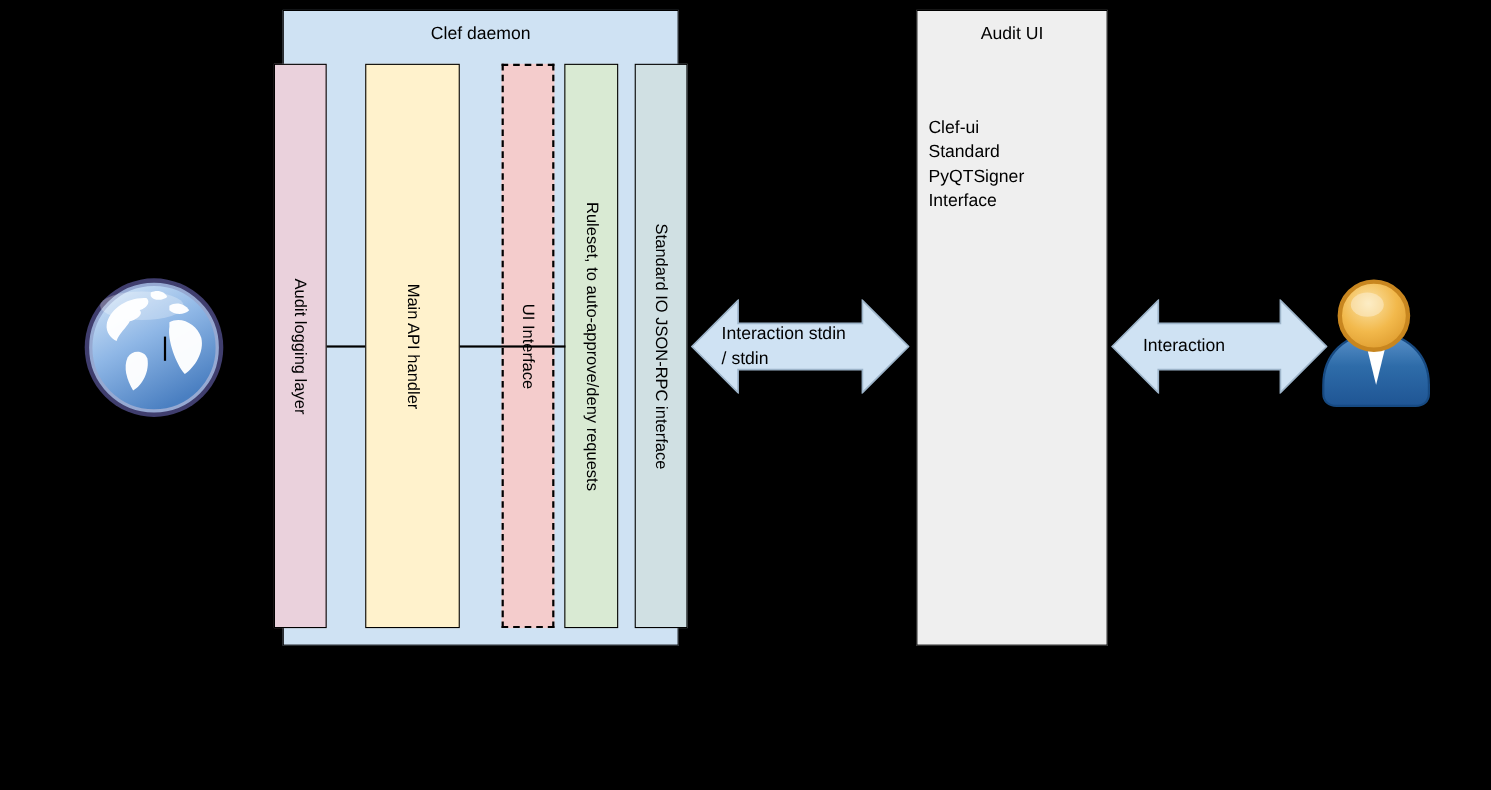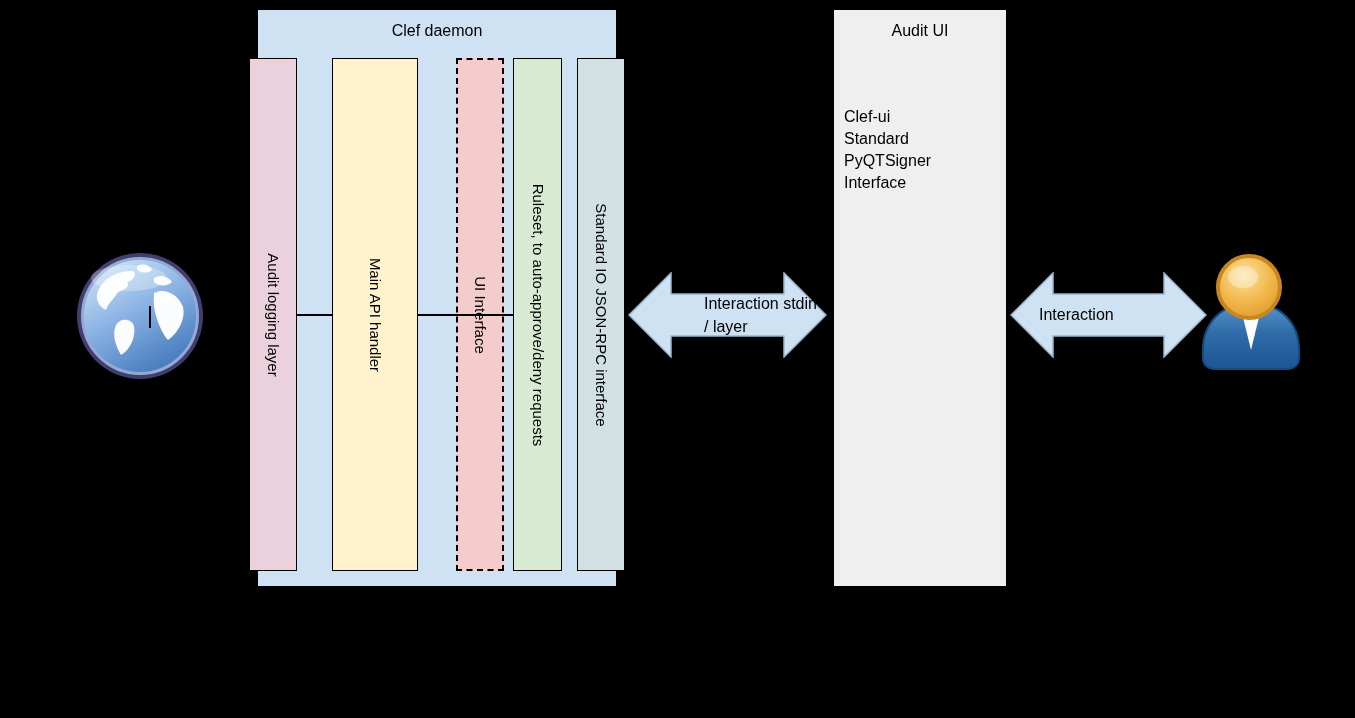--- a/index.html
+++ b/index.html
@@ -25,21 +25,21 @@
            white-space:nowrap;font-size:15px;line-height:15px;}
 
   .hline{position:absolute;height:2px;background:#000;}
   #line-a{left:297px;top:314px;width:35px;}
   #line-b{left:418px;top:314px;width:96px;}
 
   .arrow{position:absolute;}
   #arrow-left{left:628px;top:272px;}
   #arrow-right{left:1010px;top:272px;}
   .arrow-label{position:absolute;font-size:16px;line-height:23px;white-space:nowrap;}
-  #arrow-left-label{left:656px;top:292px;margin-left:48px;}
+  #arrow-left-label{left:656px;top:292px;}
   #arrow-right-label{left:1039px;top:306px;line-height:18px;text-align:right;}
 
   .someui-items{position:absolute;left:10px;top:52px;font-size:16px;line-height:22px;margin-top:44px;}
 
   #globe{position:absolute;left:75px;top:251px;}
   #person{position:absolute;left:1199px;top:250px;}
   #text-cursor{position:absolute;left:149px;top:306px;width:2px;height:22px;background:#000;}
 </style>
 </head>
 <body>
@@ -77,21 +77,21 @@
   </div>
 
   <div class="hline" id="line-a"></div>
   <div class="hline" id="line-b"></div>
 
   <svg class="arrow" id="arrow-left" width="199" height="86" viewBox="0 0 199 86">
     <polygon points="1,43 43,1 43,22 156,22 156,1 198,43 156,85 156,64 43,64 43,85" stroke="#9db4c9" stroke-width="1.5" fill="#cfe2f3"></polygon>
   </svg>
   <div class="arrow-label" id="arrow-left-label">
     <div>Interaction stdin</div>
-    <div>/ layer</div>
+    <div>/ stdin</div>
   </div>
 
   <svg class="arrow" id="arrow-right" width="197" height="86" viewBox="0 0 197 86">
     <polygon points="1,43 43,1 43,22 154,22 154,1 196,43 154,85 154,64 43,64 43,85" stroke="#9db4c9" stroke-width="1.5" fill="#cfe2f3"></polygon>
   </svg>
   <div class="arrow-label" id="arrow-right-label">Interaction</div>
 
   <svg id="globe" width="130" height="130" viewBox="0 0 130 130">
     <defs>
       <linearGradient id="gOcean" x1="0" y1="0" x2="0.55" y2="1">

